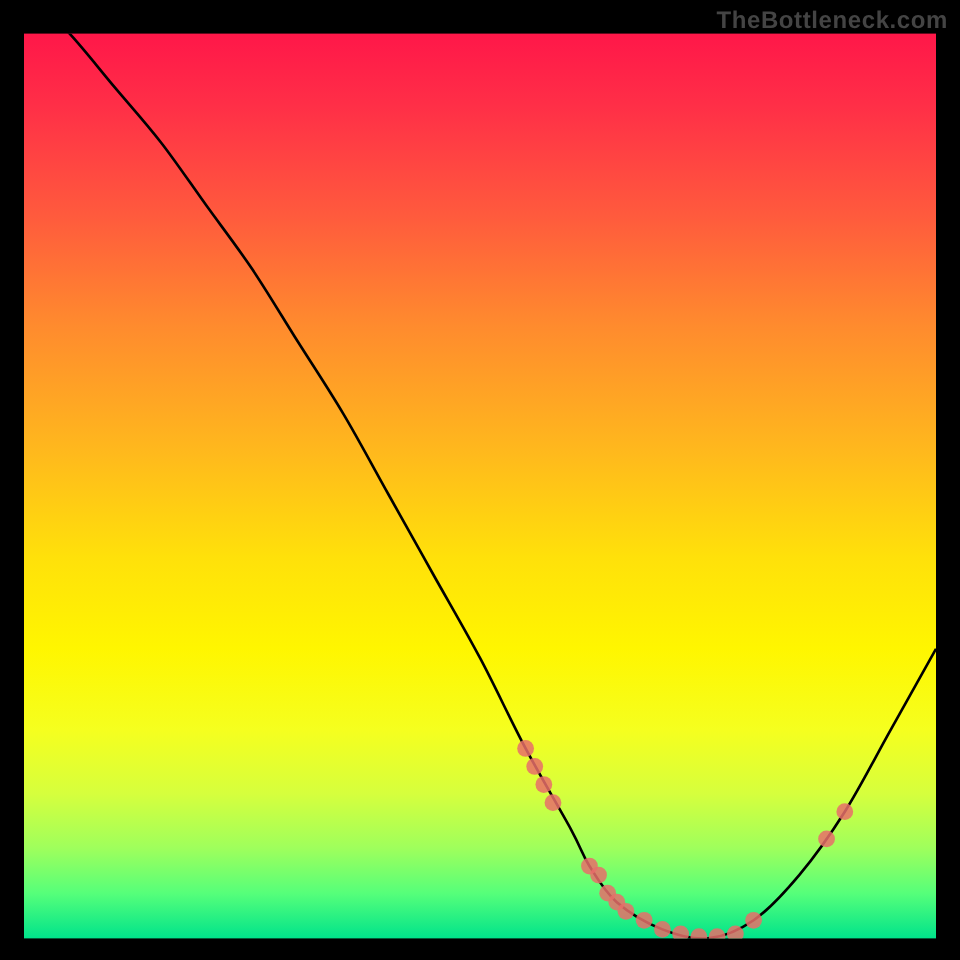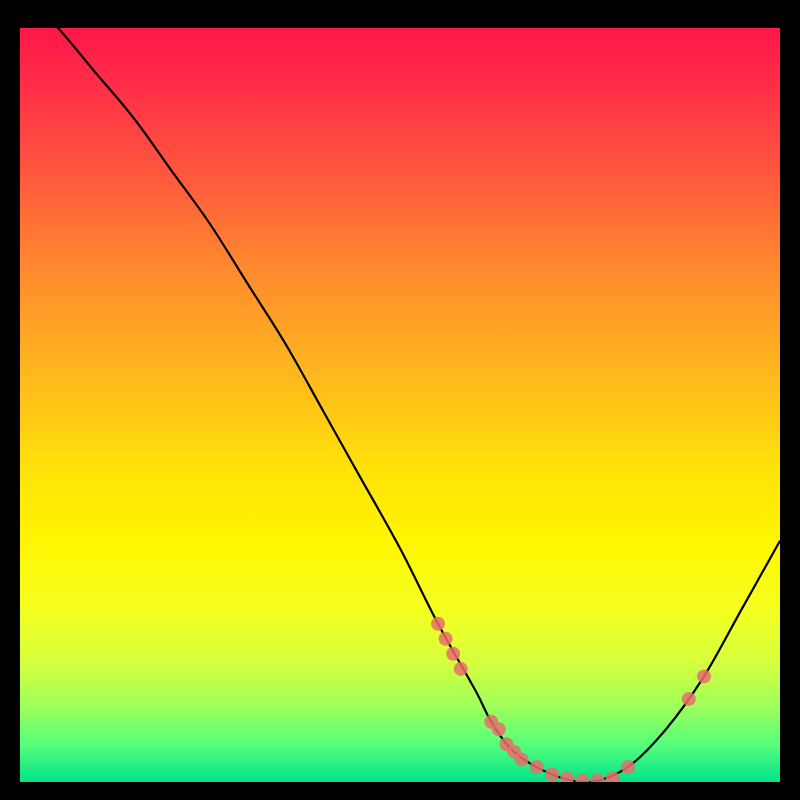--- a/index.html
+++ b/index.html
@@ -53,20 +53,21 @@
     left: 0;
     top: 0;
     width: 760px;
     height: 754px;
   }
 </style>
 </head>
 <body>
 
 <div class="frame">
+  <div class="watermark">TheBottleneck.com</div>
 
   <div class="plot-area">
     <svg class="curve" viewBox="0 0 760 754" preserveAspectRatio="none">
       <path fill="none" stroke="#000" stroke-width="2.2" d="M 0.0 -37.7 C 6.3 -31.4, 25.3 -13.8, 38.0 0.0 C 50.7 13.8, 63.3 30.2, 76.0 45.2 C 88.7 60.3, 101.3 74.1, 114.0 90.5 C 126.7 106.8, 139.3 125.7, 152.0 143.3 C 164.7 160.9, 177.3 177.2, 190.0 196.0 C 202.7 214.9, 215.3 236.3, 228.0 256.4 C 240.7 276.5, 253.3 295.3, 266.0 316.7 C 278.7 338.0, 291.3 361.9, 304.0 384.5 C 316.7 407.2, 329.3 429.8, 342.0 452.4 C 354.7 475.0, 367.3 496.4, 380.0 520.3 C 392.7 544.1, 405.3 571.8, 418.0 595.7 C 430.7 619.5, 447.1 647.2, 456.0 663.5 C 464.9 679.9, 464.9 683.6, 471.2 693.7 C 477.5 703.7, 483.9 715.0, 494.0 723.8 C 504.1 732.6, 519.3 741.4, 532.0 746.5 C 544.7 751.5, 557.3 755.3, 570.0 754.0 C 582.7 752.7, 595.3 747.7, 608.0 738.9 C 620.7 730.1, 633.3 716.3, 646.0 701.2 C 658.7 686.1, 671.3 668.5, 684.0 648.4 C 696.7 628.3, 709.3 603.2, 722.0 580.6 C 734.7 558.0, 753.7 524.0, 760.0 512.7"></path>
       <g>
           <circle cx="418.0" cy="595.7" r="7" fill="#e76f6a" fill-opacity="0.85"></circle>
           <circle cx="425.6" cy="610.7" r="7" fill="#e76f6a" fill-opacity="0.85"></circle>
           <circle cx="433.2" cy="625.8" r="7" fill="#e76f6a" fill-opacity="0.85"></circle>
           <circle cx="440.8" cy="640.9" r="7" fill="#e76f6a" fill-opacity="0.85"></circle>
           <circle cx="471.2" cy="693.7" r="7" fill="#e76f6a" fill-opacity="0.85"></circle>

